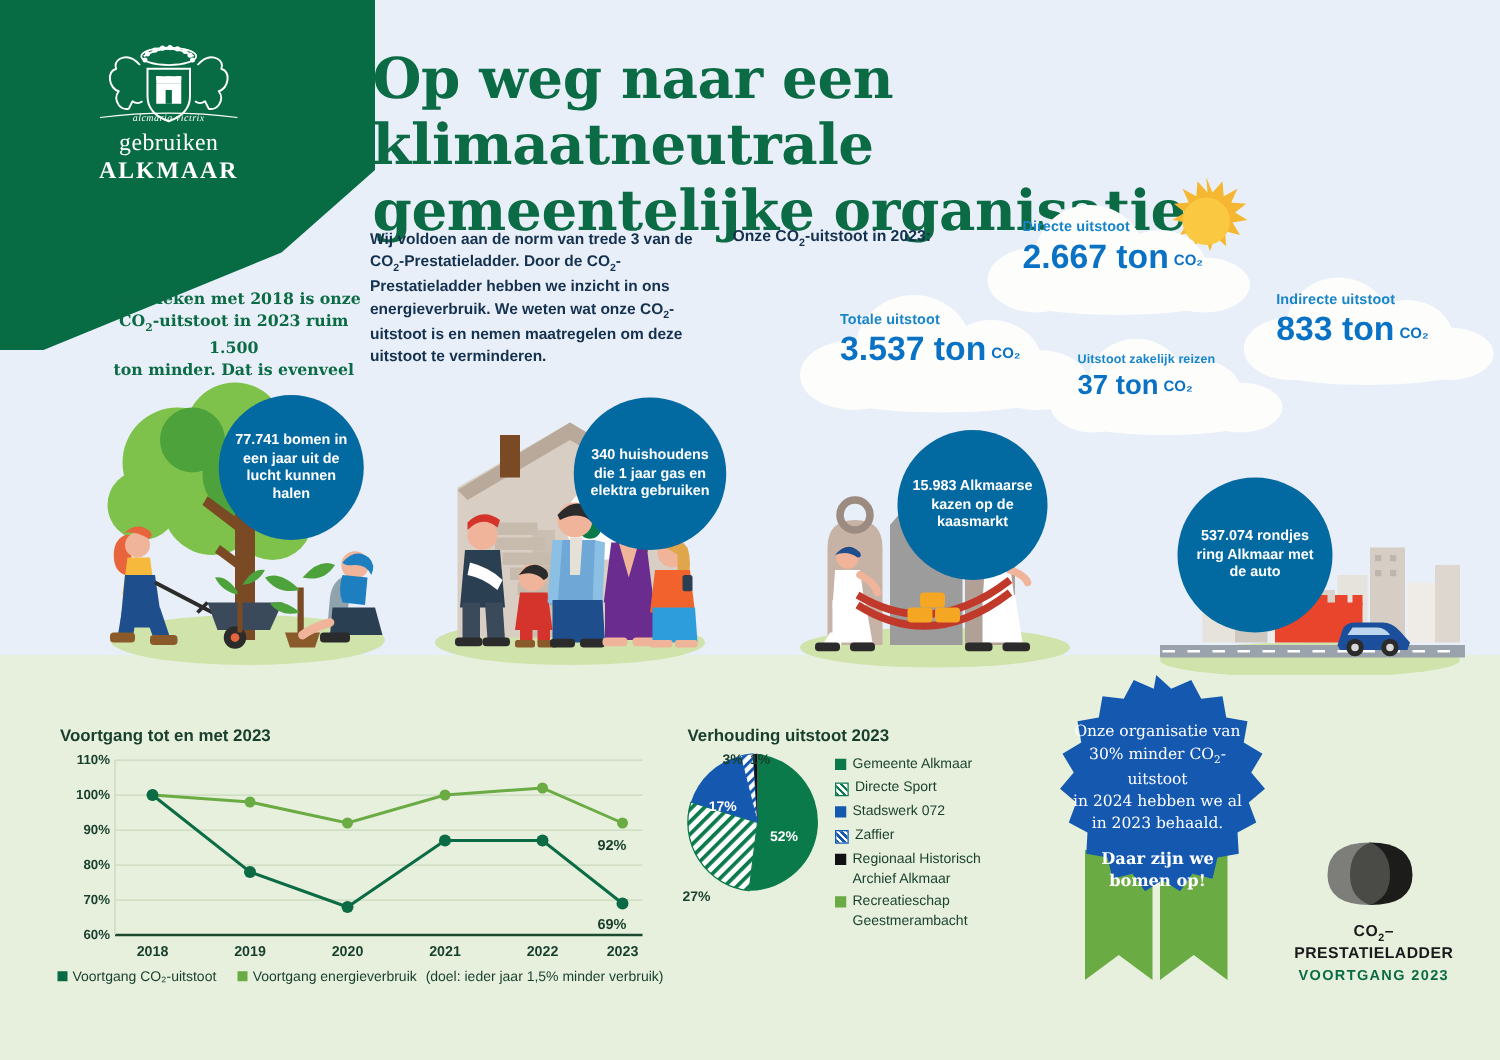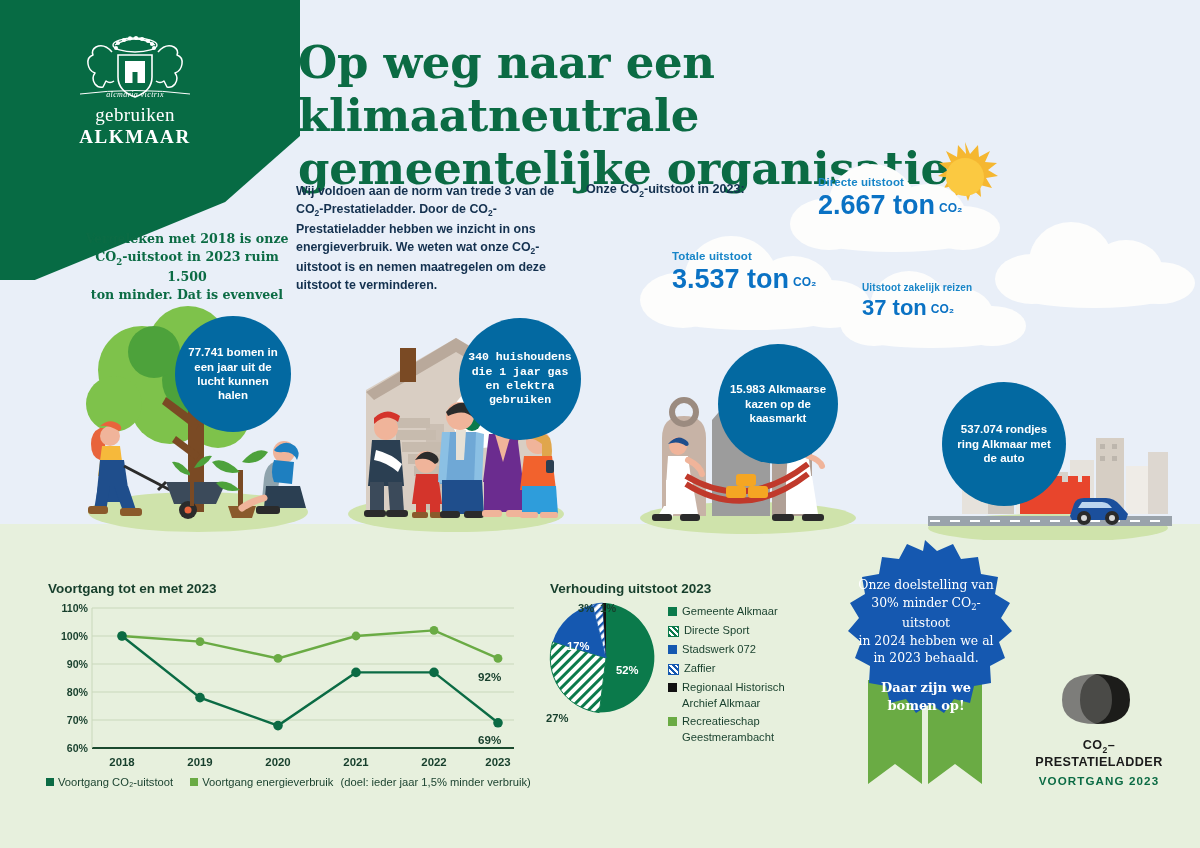--- a/index.html
+++ b/index.html
@@ -198,20 +198,24 @@
   </div>
 
   <div class="cloud" style="left:995px;top:218px;width:200px;height:92px;">
     <div class="body">
       <i style="left:0px;top:36px;width:74px;height:50px;"></i>
       <i style="left:34px;top:4px;width:84px;height:80px;"></i>
       <i style="left:94px;top:22px;width:74px;height:64px;"></i>
       <i style="left:128px;top:44px;width:72px;height:42px;"></i>
       <i style="left:14px;top:58px;width:170px;height:32px;"></i>
     </div>
+    <div class="txt" style="left:26px;top:16px;">
+      <div class="t1">Indirecte uitstoot</div>
+      <div class="t2"><span>833 ton</span><span class="u">CO₂</span></div>
+    </div>
   </div>
 
   <div class="cloud small" style="left:840px;top:268px;width:186px;height:82px;">
     <div class="body">
       <i style="left:0px;top:32px;width:68px;height:46px;"></i>
       <i style="left:30px;top:3px;width:78px;height:72px;"></i>
       <i style="left:86px;top:20px;width:68px;height:58px;"></i>
       <i style="left:118px;top:38px;width:68px;height:40px;"></i>
       <i style="left:12px;top:52px;width:158px;height:28px;"></i>
     </div>
@@ -441,21 +445,21 @@
       <circle cx="164" cy="88" r="7" fill="#2b2b2b"></circle>
         <circle cx="164" cy="88" r="3" fill="#d8d8d8"></circle>
       <circle cx="192" cy="88" r="7" fill="#2b2b2b"></circle>
         <circle cx="192" cy="88" r="3" fill="#d8d8d8"></circle>
     </g>
   </svg>
 
   <div class="fact" style="left:175px;top:316px;width:116px;height:116px;font-size:11.5px;">
     <span>77.741 bomen in een jaar uit de lucht kunnen halen</span>
   </div>
-  <div class="fact" style="left:459px;top:318px;width:122px;height:122px;font-size:11.5px;font-family:Liberation Mono, monospace;">
+  <div class="fact" style="left:459px;top:318px;width:122px;height:122px;font-size:11.5px;">
     <span>340 huishoudens die 1 jaar gas en elektra gebruiken</span>
   </div>
   <div class="fact" style="left:718px;top:344px;width:120px;height:120px;font-size:11.5px;">
     <span>15.983 Alkmaarse kazen op de kaasmarkt</span>
   </div>
   <div class="fact" style="left:942px;top:382px;width:124px;height:124px;font-size:11.5px;">
     <span>537.074 rondjes ring Alkmaar met de auto</span>
   </div>
 
   <div class="chart-title" style="left:48px;top:581px;">Voortgang tot en met 2023</div>
@@ -581,21 +585,21 @@
   <div class="badge">
     <svg class="ribbons" width="126" height="126" viewBox="0 0 126 126" style="position:absolute;left:42px;top:142px;">
       <path d="M6 0 l54 0 l0 104 l-27 -20 l-27 20z" fill="#6aab44"></path>
       <path d="M66 0 l54 0 l0 104 l-27 -20 l-27 20z" fill="#6aab44"></path>
     </svg>
     <svg width="210" height="190" viewBox="0 0 210 190" style="position:absolute;left:0;top:0;">
       <path fill="#1558b0" d="M105 2
         l12 11 l16 -7 l8 15 l17 -2 l3 17 l17 3 l-3 17 l15 9 l-9 15 l11 13 l-13 11 l6 16 l-15 8 l1 17 l-17 3 l-4 17 l-16 -4 l-10 14 l-14 -9 l-14 9 l-10 -14 l-16 4 l-4 -17 l-17 -3 l1 -17 l-15 -8 l6 -16 l-13 -11 l11 -13 l-9 -15 l15 -9 l-3 -17 l17 -3 l3 -17 l17 2 l8 -15 l16 7 z"></path>
     </svg>
     <div class="txt">
-      <span>Onze doelstelling van</span><br>
+      <span>Onze organisatie van</span><br>
       30% minder CO<sub>2</sub>-uitstoot<br>
       <span>in 2024 hebben we al</span><br>
       <span>in 2023 behaald.</span>
       <b>
         <span>Daar zijn we</span><br>
         <span>bomen op!</span>
       </b>
     </div>
   </div>
 

